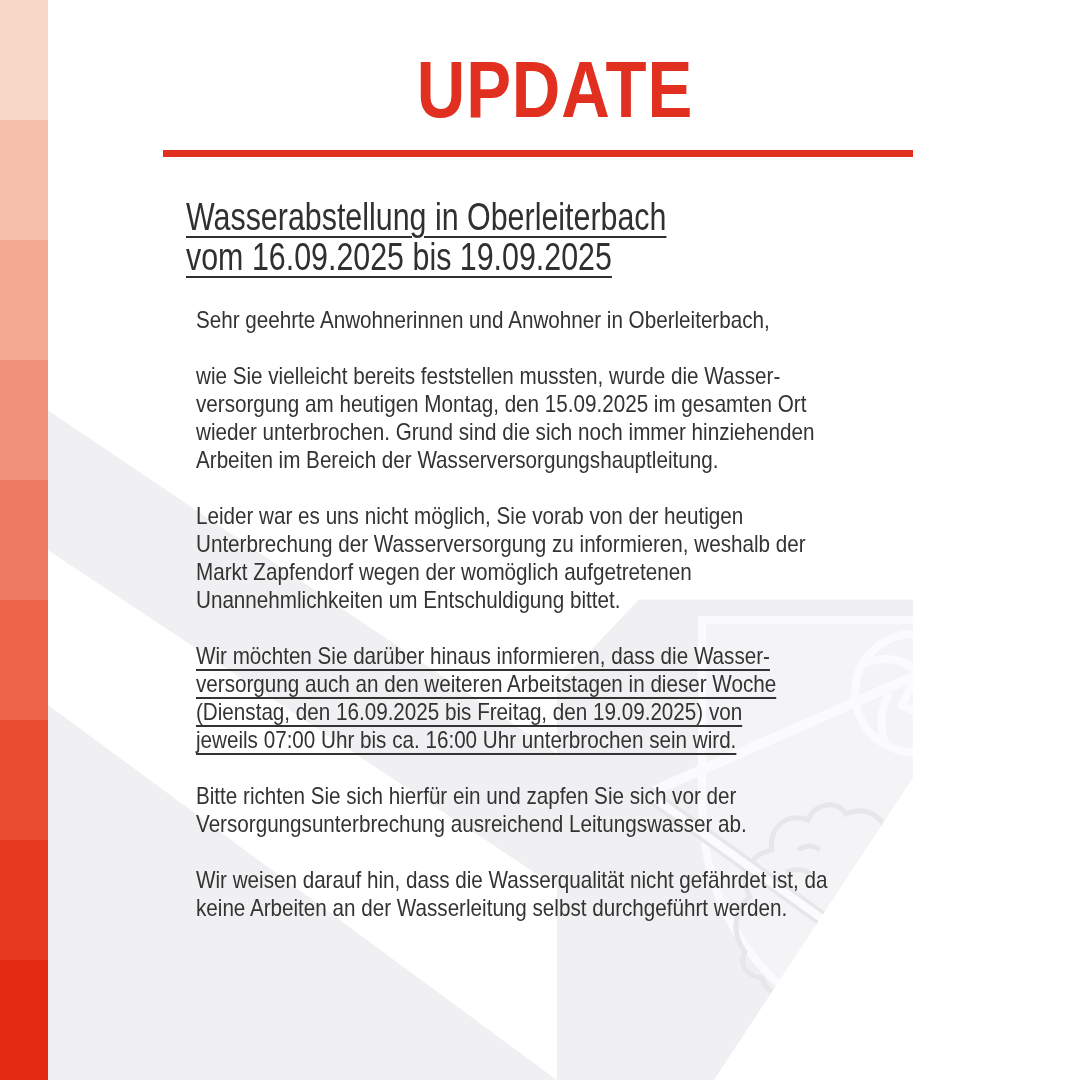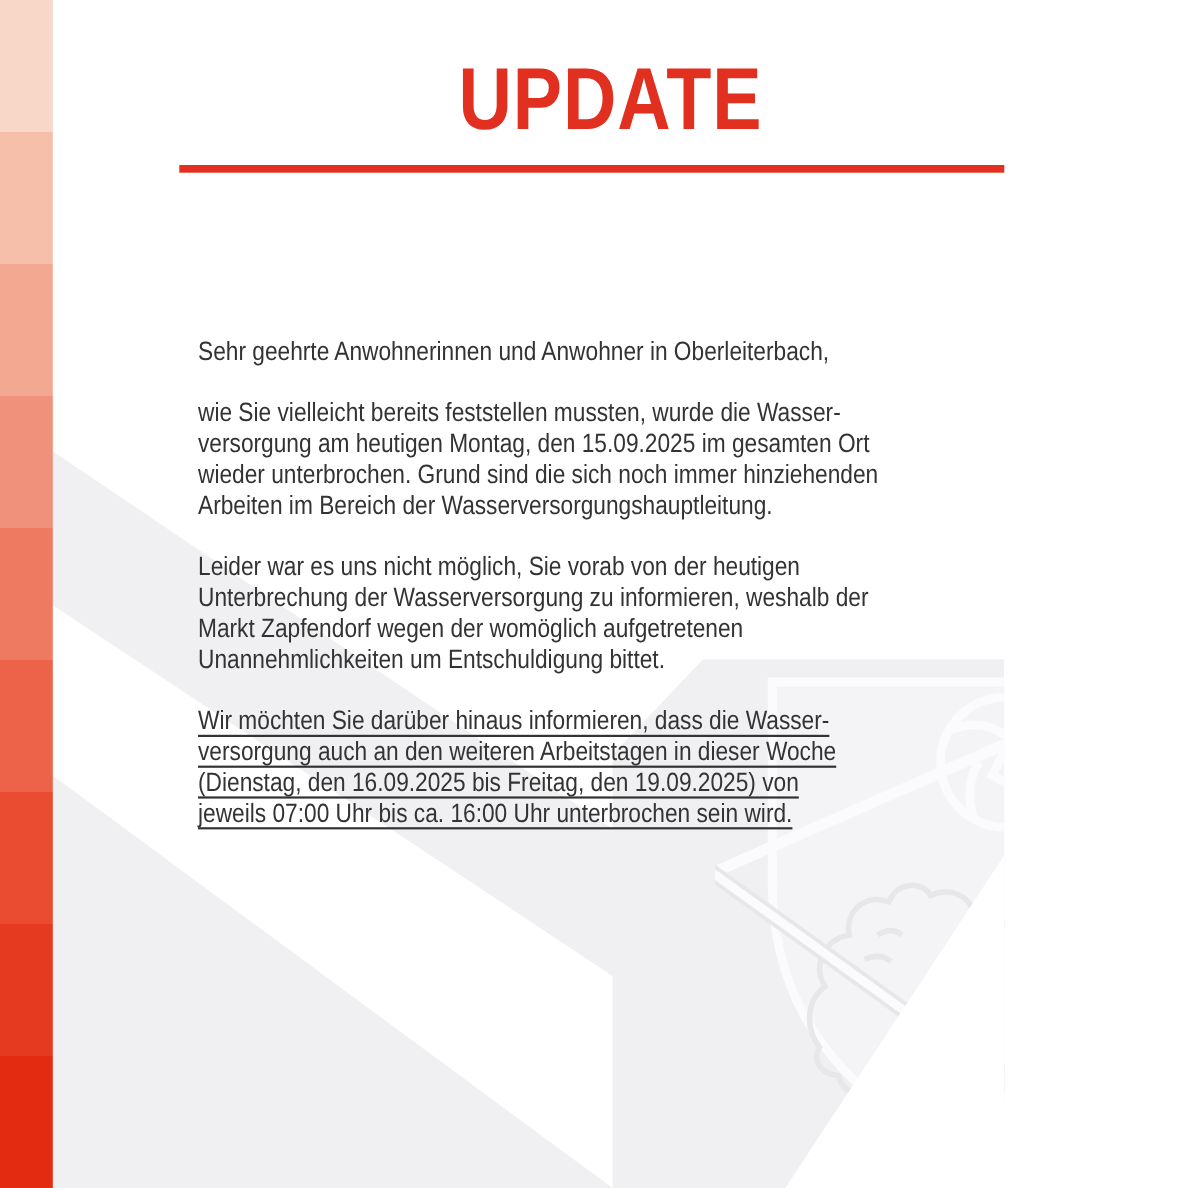--- a/index.html
+++ b/index.html
@@ -85,21 +85,21 @@
     text-decoration-thickness: 2px;
     text-underline-offset: 6px;
     transform: scaleX(0.80);
     transform-origin: 0 50%;
     white-space: nowrap;
   }
 
   
   .body-text {
     position: absolute;
-    left: 180px; top: 306px; width: 760px;
+    left: 196px; top: 306px; width: 760px;
     color: var(--body_text, #333333);
   }
   .para { margin: 0 0 28px 0; }
   .bline {
     font-size: 24px; line-height: 28px;
     transform: scaleX(0.86);
     transform-origin: 0 50%;
     white-space: nowrap;
   }
   .para.underlined .bline {
@@ -162,20 +162,24 @@
       <div class="stripe-block" style="background: rgb(238, 122, 98);"></div>
       <div class="stripe-block" style="background: rgb(236, 99, 73);"></div>
       <div class="stripe-block" style="background: rgb(233, 76, 49);"></div>
       <div class="stripe-block" style="background: rgb(230, 58, 32);"></div>
       <div class="stripe-block" style="background: rgb(227, 43, 18);"></div>
     </div>
 
   <div class="update-title">UPDATE</div>
   <div class="title-rule"></div>
 
+  <div class="heading">
+    <div class="hline">Wasserabstellung in Oberleiterbach</div>
+    <div class="hline">vom 16.09.2025 bis 19.09.2025</div>
+  </div>
 
   <div class="body-text">
 
     <div class="para">
       <div class="bline">Sehr geehrte Anwohnerinnen und Anwohner in Oberleiterbach,</div>
     </div>
 
     <div class="para">
       <div class="bline">wie Sie vielleicht bereits feststellen mussten, wurde die Wasser-</div>
       <div class="bline">versorgung am heutigen Montag, den 15.09.2025 im gesamten Ort</div>
@@ -190,17 +194,25 @@
       <div class="bline">Unannehmlichkeiten um Entschuldigung bittet.</div>
     </div>
 
     <div class="para underlined">
       <div class="bline">Wir möchten Sie darüber hinaus informieren, dass die Wasser-</div>
       <div class="bline">versorgung auch an den weiteren Arbeitstagen in dieser Woche</div>
       <div class="bline">(Dienstag, den 16.09.2025 bis Freitag, den 19.09.2025) von</div>
       <div class="bline">jeweils 07:00 Uhr bis ca. 16:00 Uhr unterbrochen sein wird.</div>
     </div>
 
-
+    <div class="para">
+      <div class="bline">Bitte richten Sie sich hierfür ein und zapfen Sie sich vor der</div>
+      <div class="bline">Versorgungsunterbrechung ausreichend Leitungswasser ab.</div>
+    </div>
+
+    <div class="para">
+      <div class="bline">Wir weisen darauf hin, dass die Wasserqualität nicht gefährdet ist, da</div>
+      <div class="bline">keine Arbeiten an der Wasserleitung selbst durchgeführt werden.</div>
+    </div>
 
 
   </div>
 </div>
 
 </body></html>

